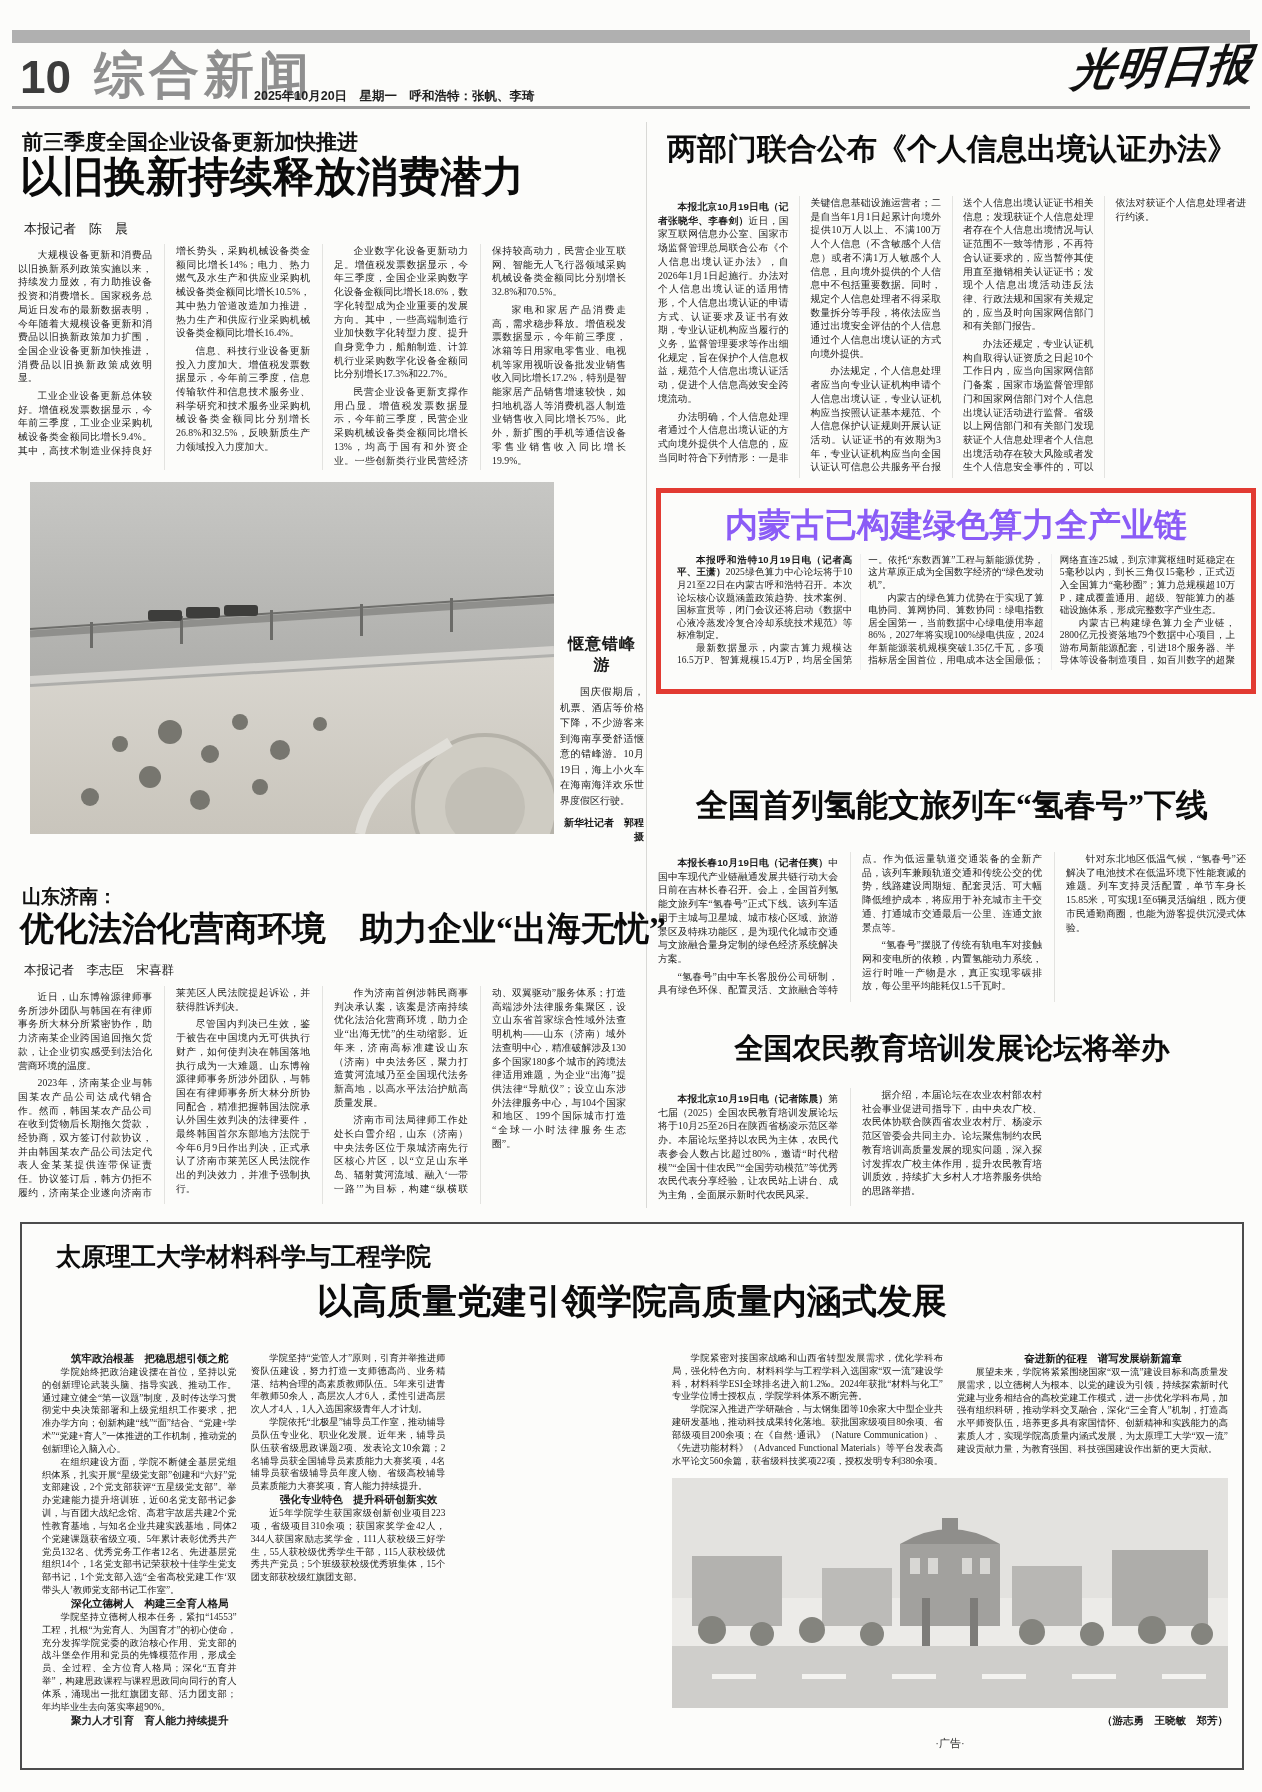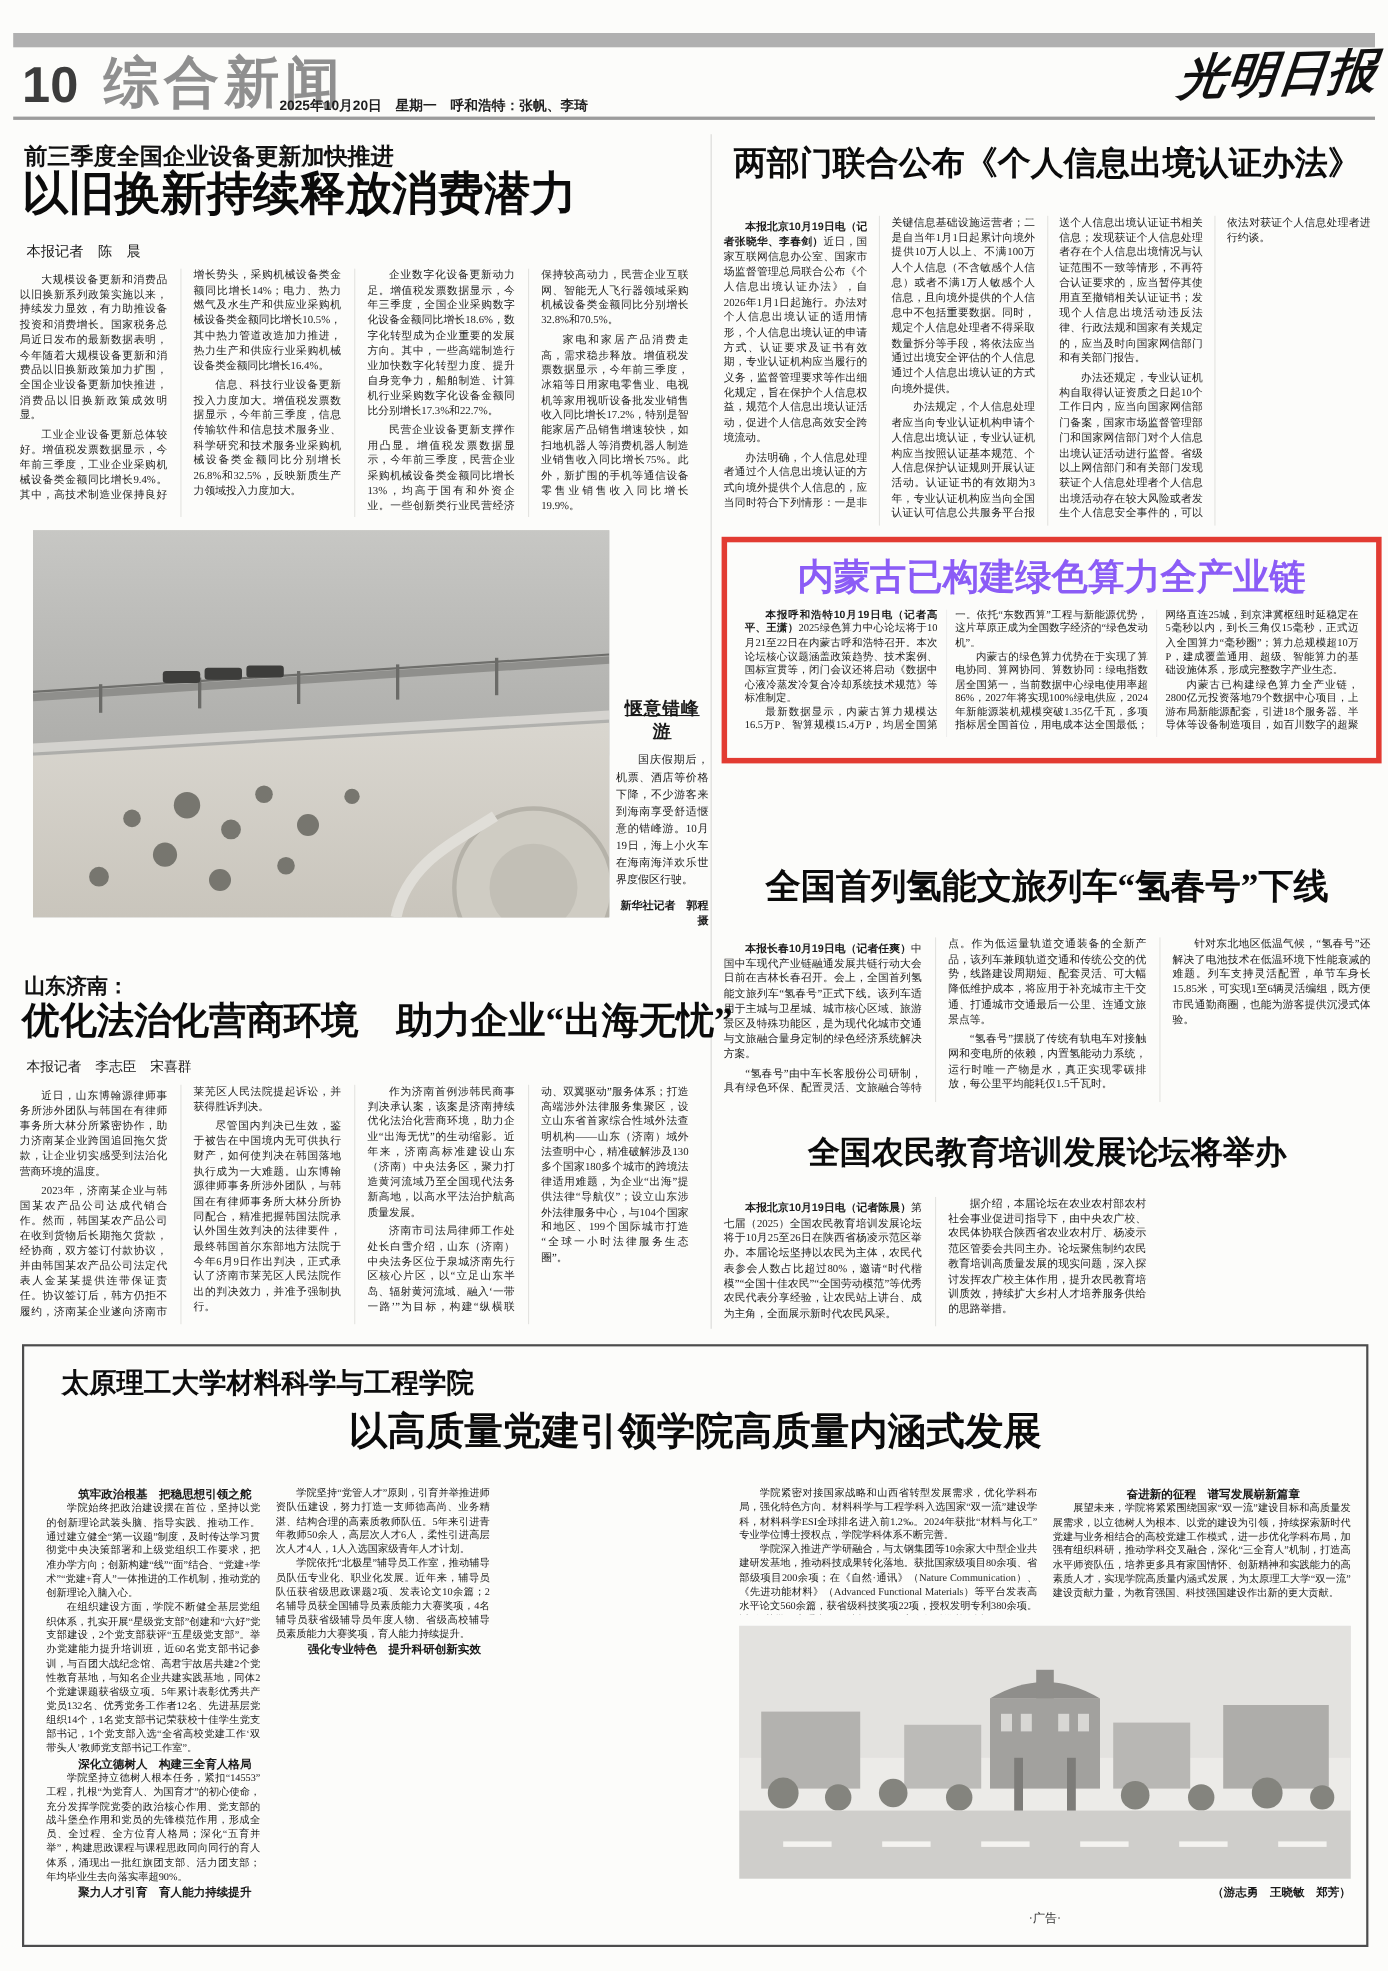--- a/index.html
+++ b/index.html
@@ -19,21 +19,21 @@
   .kicker{font:700 21px "Liberation Sans","DejaVu Sans",sans-serif;color:#111;}
   .h-main{font-weight:900;color:#0b0b0b;line-height:1.12;}
   .byline{font:13px "Liberation Serif","DejaVu Serif",serif;color:#1a1a1a;}
   .body-cols{font-size:9.8px;line-height:1.4;text-align:justify;overflow:hidden;column-fill:auto;
              column-rule:1px solid #e3e3e0;color:#1c1c1c;}
   .body-cols p{margin:4px;text-indent:2em;}
   .body-cols p strong, .red-body p strong{font-family:"Liberation Sans","DejaVu Sans",sans-serif;font-weight:700;}
   p.subhead{text-indent:0;text-align:center;font:700 10.5px "Liberation Sans","DejaVu Sans",sans-serif;margin:6px 0;}
   
   .photo-frame{overflow:hidden;background:#c4c4c0;}
-  .cap-title{font:700 16px "Liberation Sans","DejaVu Sans",sans-serif;text-align:center;letter-spacing:1px;text-decoration:underline;}
+  .cap-title{font:700 16px "Liberation Sans","DejaVu Sans",sans-serif;text-align:center;letter-spacing:1px;}
   .cap-text{font-size:10px;line-height:1.55;text-align:justify;text-indent:2em;margin-top:8px;}
   .cap-credit{font:700 10px "Liberation Sans","DejaVu Sans",sans-serif;text-align:right;margin-top:8px;}
   
   .red-box{left:656px;top:488px;width:558px;height:172px;border:5px solid #e23b32;padding:12px 16px;background:#fcfcfa;}
   .red-title{text-align:center;font-weight:900;font-size:33px;color:#8b5cf6;margin:2px 0 10px;}
   .red-body{column-count:3;column-gap:16px;column-rule:1px solid #eee;height:116px;overflow:hidden;column-fill:auto;
             font-size:9.5px;line-height:1.32;text-align:justify;}
   .red-body p{margin:0;text-indent:2em;}
   
   .ad-box{left:20px;top:1222px;width:1220px;height:544px;border:2px solid #4c4c4c;background:#fcfcfa;}
@@ -175,20 +175,21 @@
     <div class="ad-leftcols">
         <p class="subhead">筑牢政治根基　把稳思想引领之舵</p>
         <p>学院始终把政治建设摆在首位，坚持以党的创新理论武装头脑、指导实践、推动工作。通过建立健全“第一议题”制度，及时传达学习贯彻党中央决策部署和上级党组织工作要求，把准办学方向；创新构建“线”“面”结合、“党建+学术”“党建+育人”一体推进的工作机制，推动党的创新理论入脑入心。</p>
         <p>在组织建设方面，学院不断健全基层党组织体系，扎实开展“星级党支部”创建和“六好”党支部建设，2个党支部获评“五星级党支部”。举办党建能力提升培训班，近60名党支部书记参训，与百团大战纪念馆、高君宇故居共建2个党性教育基地，与知名企业共建实践基地，同体2个党建课题获省级立项。5年累计表彰优秀共产党员132名、优秀党务工作者12名、先进基层党组织14个，1名党支部书记荣获校十佳学生党支部书记，1个党支部入选“全省高校党建工作‘双带头人’教师党支部书记工作室”。</p>
         <p class="subhead">深化立德树人　构建三全育人格局</p>
         <p>学院坚持立德树人根本任务，紧扣“14553”工程，扎根“为党育人、为国育才”的初心使命，充分发挥学院党委的政治核心作用、党支部的战斗堡垒作用和党员的先锋模范作用，形成全员、全过程、全方位育人格局；深化“五育并举”，构建思政课程与课程思政同向同行的育人体系，涌现出一批红旗团支部、活力团支部；年均毕业生去向落实率超90%。</p>
         <p class="subhead">聚力人才引育　育人能力持续提升</p>
         <p>学院坚持“党管人才”原则，引育并举推进师资队伍建设，努力打造一支师德高尚、业务精湛、结构合理的高素质教师队伍。5年来引进青年教师50余人，高层次人才6人，柔性引进高层次人才4人，1人入选国家级青年人才计划。</p>
         <p>学院依托“北极星”辅导员工作室，推动辅导员队伍专业化、职业化发展。近年来，辅导员队伍获省级思政课题2项、发表论文10余篇；2名辅导员获全国辅导员素质能力大赛奖项，4名辅导员获省级辅导员年度人物、省级高校辅导员素质能力大赛奖项，育人能力持续提升。</p>
         <p class="subhead">强化专业特色　提升科研创新实效</p>
+        <p>近5年学院学生获国家级创新创业项目223项，省级项目310余项；获国家奖学金42人，344人获国家励志奖学金，111人获校级三好学生，55人获校级优秀学生干部，115人获校级优秀共产党员；5个班级获校级优秀班集体，15个团支部获校级红旗团支部。</p>
       </div>
     <div class="ad-rtop">
       <div class="ad-rcol">
           <p>学院紧密对接国家战略和山西省转型发展需求，优化学科布局，强化特色方向。材料科学与工程学科入选国家“双一流”建设学科，材料科学ESI全球排名进入前1.2‰。2024年获批“材料与化工”专业学位博士授权点，学院学科体系不断完善。</p>
           <p>学院深入推进产学研融合，与太钢集团等10余家大中型企业共建研发基地，推动科技成果转化落地。获批国家级项目80余项、省部级项目200余项；在《自然·通讯》（Nature Communication）、《先进功能材料》（Advanced Functional Materials）等平台发表高水平论文560余篇，获省级科技奖项22项，授权发明专利380余项。近5年获批国家重点研发计划3项，国家自然科学基金近70项。</p>
         </div>
       <div class="ad-rcol">
           <p class="subhead">奋进新的征程　谱写发展崭新篇章</p>
           <p>展望未来，学院将紧紧围绕国家“双一流”建设目标和高质量发展需求，以立德树人为根本、以党的建设为引领，持续探索新时代党建与业务相结合的高校党建工作模式，进一步优化学科布局，加强有组织科研，推动学科交叉融合，深化“三全育人”机制，打造高水平师资队伍，培养更多具有家国情怀、创新精神和实践能力的高素质人才，实现学院高质量内涵式发展，为太原理工大学“双一流”建设贡献力量，为教育强国、科技强国建设作出新的更大贡献。</p>
         </div>

